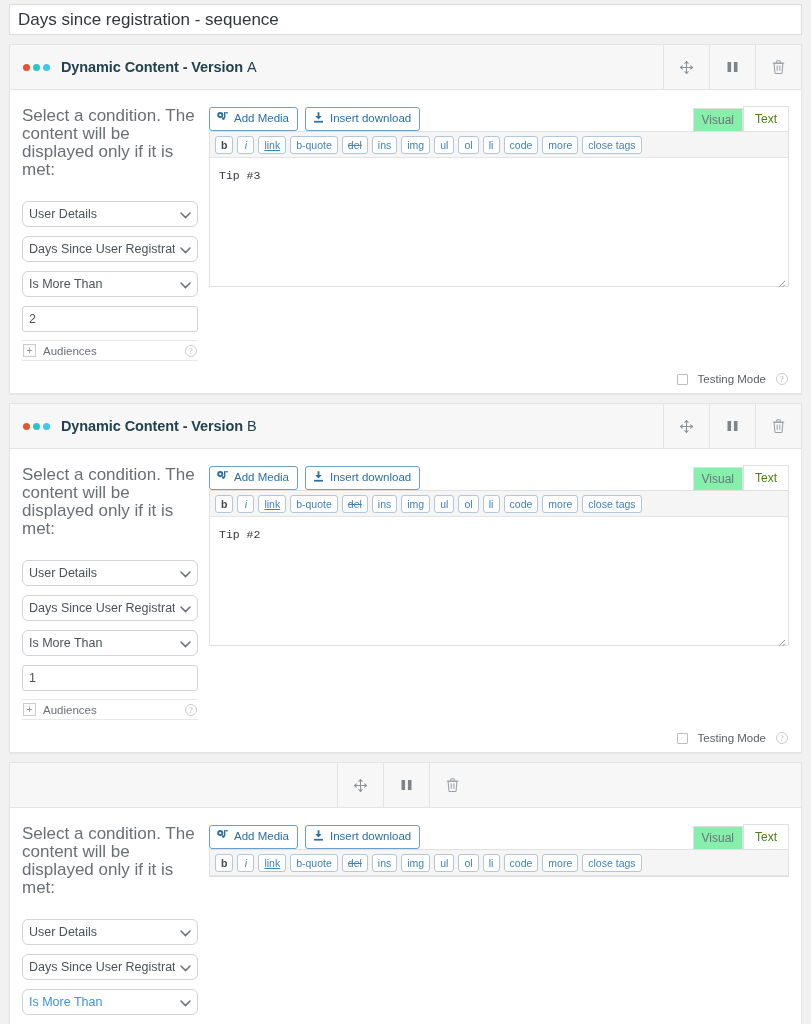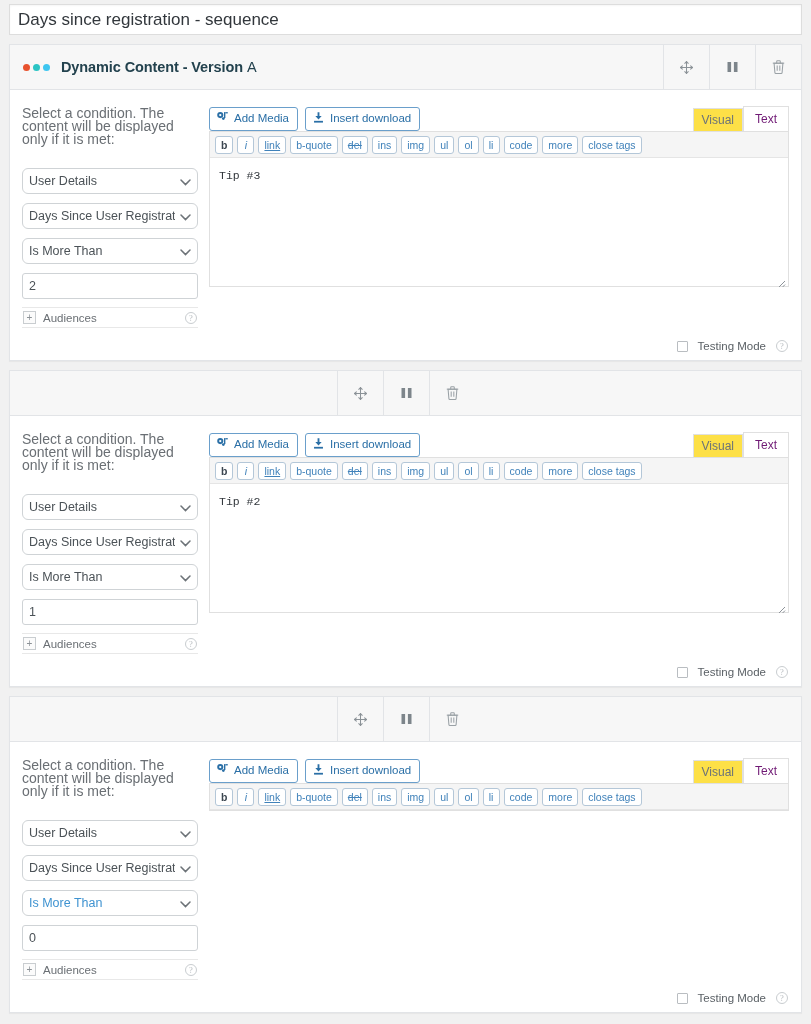--- a/index.html
+++ b/index.html
@@ -75,23 +75,23 @@
   
   .panel-body {
     display: flex;
     padding: 12px 12px 6px 12px;
     gap: 11px;
   }
 
   
   .cond-col { width: 176px; flex: 0 0 176px; padding-top: 5px; }
   .cond-help {
-    font-size: 14px;
+    font-size: 17px;
     color: #6a6f74;
-    line-height: 13px;
+    line-height: 18px;
     margin-bottom: 22px;
   }
   .sel-wrap { position: relative; margin-bottom: 9px; }
   .sel {
     width: 100%;
     height: 26px;
     border: 1px solid #cfd3d6;
     border-radius: 6px;
     background: #fff;
     font-family: "Liberation Sans", sans-serif;
@@ -175,31 +175,31 @@
     cursor: pointer;
     line-height: 1;
   }
   .tabs { display: flex; align-items: flex-end; }
   .tab {
     height: 23px;
     min-width: 46px;
     text-align: center;
     font-size: 12px;
     color: #6c7378;
-    background: #fde047;
+    background: #86efac;
     border: 1px solid #e0e0e0;
     border-bottom: none;
     padding: 0 8px;
     line-height: 22px;
     cursor: pointer;
     position: relative;
   }
   .tab.active {
     background: #fff;
-    color: #701a75;
+    color: #4d7c0f;
     border-color: #e0e0e0;
     height: 25px;
     line-height: 24px;
   }
 
   .ed-frame { border: 1px solid #e0e0e0; background: #fff; }
   .qtags {
     background: #f5f5f5;
     padding: 4px 5px 3px 5px;
     display: flex;
@@ -423,20 +423,31 @@
     <div class="panel-foot">
       <span class="cb"></span>
       <span class="tm-label">Testing Mode</span>
       <span class="help-q">?</span>
     </div>
   </div>
 
   <div class="panel">
 
     <div class="panel-header">
+      <div class="panel-title">
+        <span class="dots">
+          <span class="dot d1"></span>
+            <span class="dot d2"></span>
+            <span class="dot d3"></span>
+        </span>
+        <span class="panel-title-text">
+          <span class="ver-prefix">Dynamic Content - Version</span>
+          <span class="ver-letter">B</span>
+        </span>
+      </div>
       <div class="hdr-btns">
         <div class="hdr-btn">
           <svg width="15" height="15" viewBox="0 0 16 16" aria-hidden="true">
             <g fill="none" stroke="#8b9297" stroke-width="1.1" stroke-linecap="round">
               <path d="M8 1.6 V14.4 M1.6 8 H14.4"></path>
               <path d="M8 1.6 L6.2 3.6 M8 1.6 L9.8 3.6"></path>
               <path d="M8 14.4 L6.2 12.4 M8 14.4 L9.8 12.4"></path>
               <path d="M1.6 8 L3.6 6.2 M1.6 8 L3.6 9.8"></path>
               <path d="M14.4 8 L12.4 6.2 M14.4 8 L12.4 9.8"></path>
             </g>

